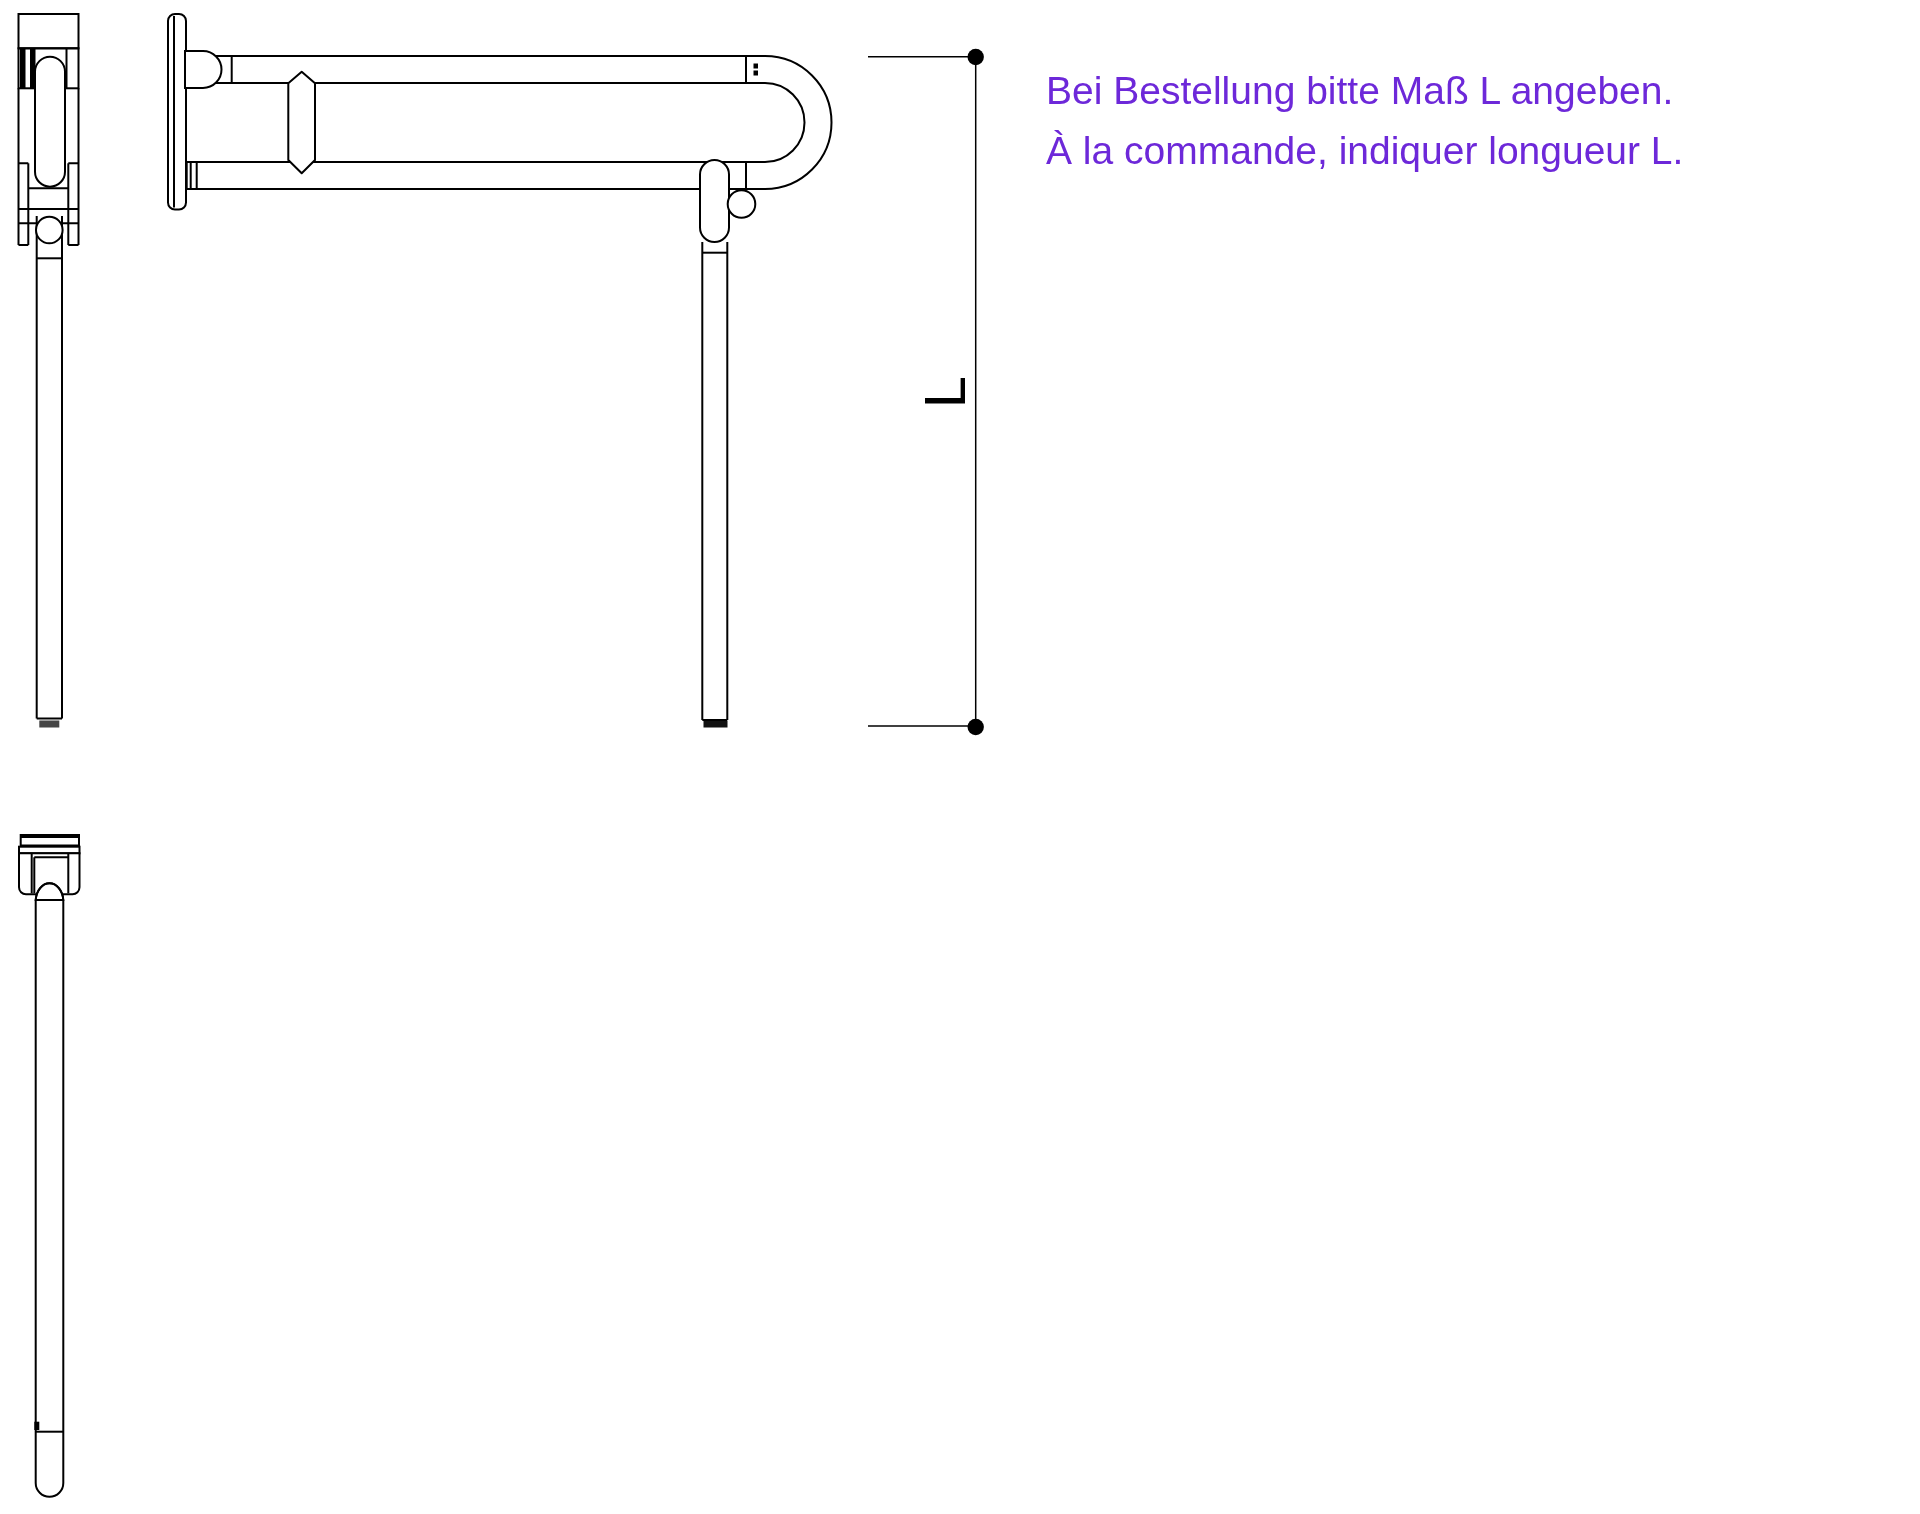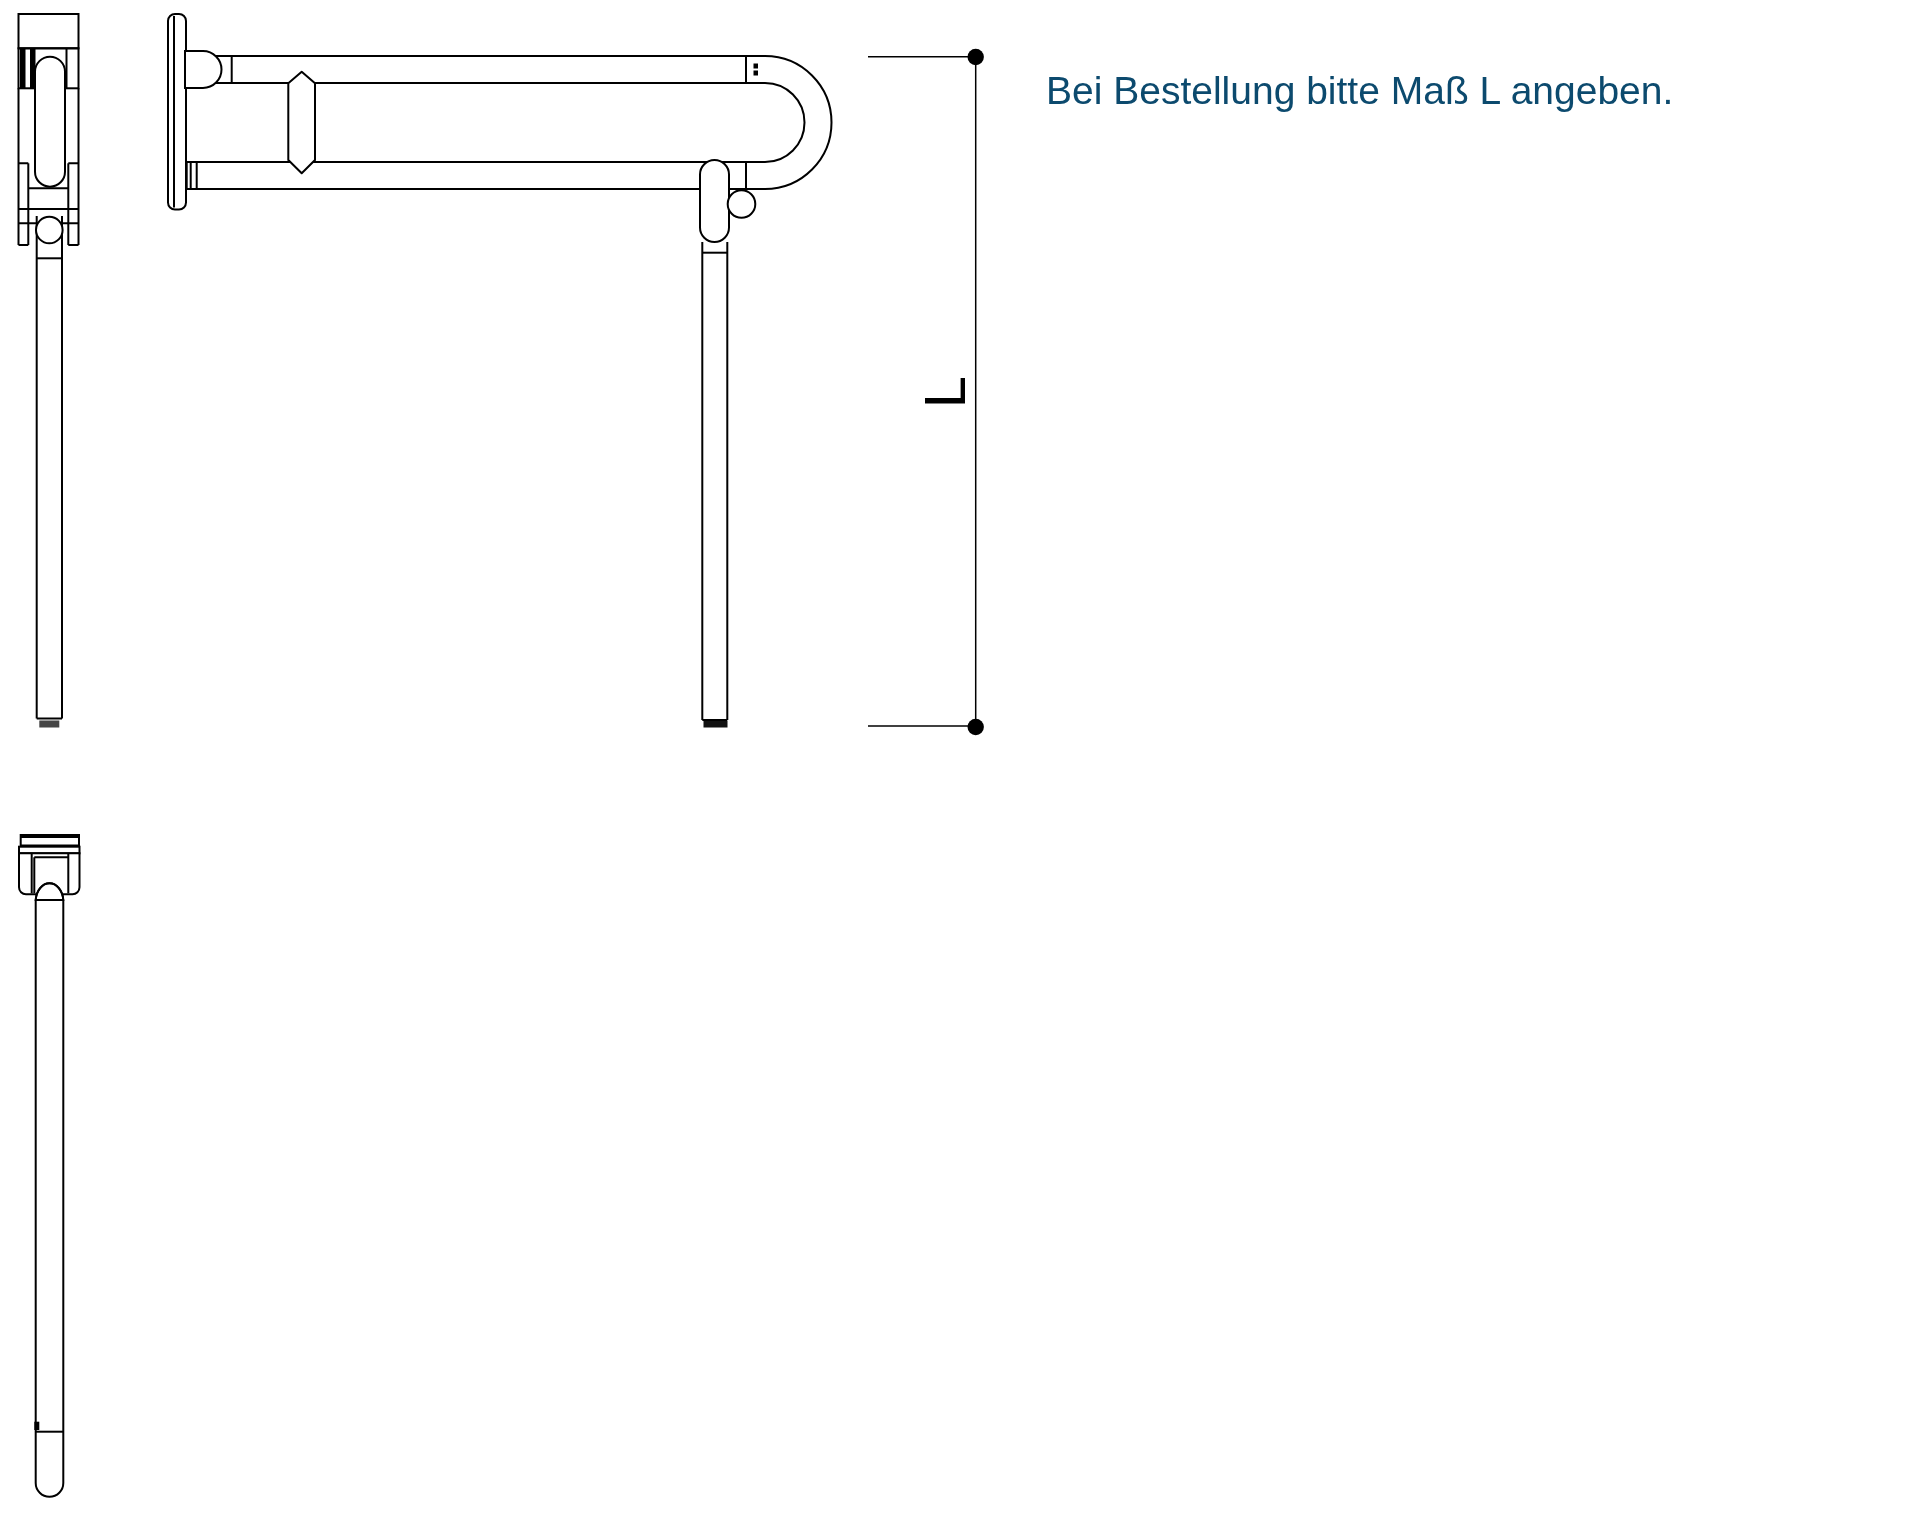--- a/index.html
+++ b/index.html
@@ -6,21 +6,21 @@
   .canvas{position:relative;width:1920px;height:1514px;background:#ffffff;overflow:hidden;
           font-family:"Liberation Sans", sans-serif;}
   svg.dwg{position:absolute;left:0;top:0;}
   .dwg path,.dwg line,.dwg rect,.dwg circle{stroke:#000000;stroke-width:2;fill:none;}
   .dwg .fw{fill:#ffffff;}
   .dwg .fb{fill:#111111;stroke:none;}
   .dwg .fg{fill:#454545;stroke:none;}
   .dwg .fk{fill:#000000;stroke:none;}
   .dwg .thin{stroke-width:1.5;}
   .dwg .thick{stroke-width:3;}
-  .notes{position:absolute;left:1046px;top:66px;color:#0c4a6e;font-size:39px;line-height:50px;white-space:nowrap;}
+  .notes{position:absolute;left:1046px;top:66px;color:#6d28d9;font-size:39px;line-height:50px;white-space:nowrap;}
   .note-line{display:block;}
   .note-fr{margin-top:10px;}
   .dim-label{position:absolute;left:905px;top:352px;width:80px;height:80px;line-height:80px;
              text-align:center;font-size:58px;color:#000000;transform:rotate(-90deg);}
 </style>
 </head>
 <body>
 
 <div class="canvas">
 
@@ -91,17 +91,18 @@
       <path d="M35.7,900 A13.85,18.3 0 0 1 63.3,900"></path>
       <path d="M35.7,900 V1483 M63.3,900 V1483"></path>
       <path d="M35.7,1431.7 H63.3"></path>
       <rect class="fk" x="34.3" y="1421.7" width="5" height="8.3"></rect>
       <path d="M35.7,1483 A13.8,13.8 0 0 0 63.3,1483"></path>
     </g>
   </svg>
 
   <div class="notes">
     <span class="note-line">Bei Bestellung bitte Maß L angeben.</span>
+    <span class="note-line note-fr">À la commande, indiquer longueur L.</span>
   </div>
 
   <div class="dim-label">L</div>
 
 </div>
 
 </body></html>

